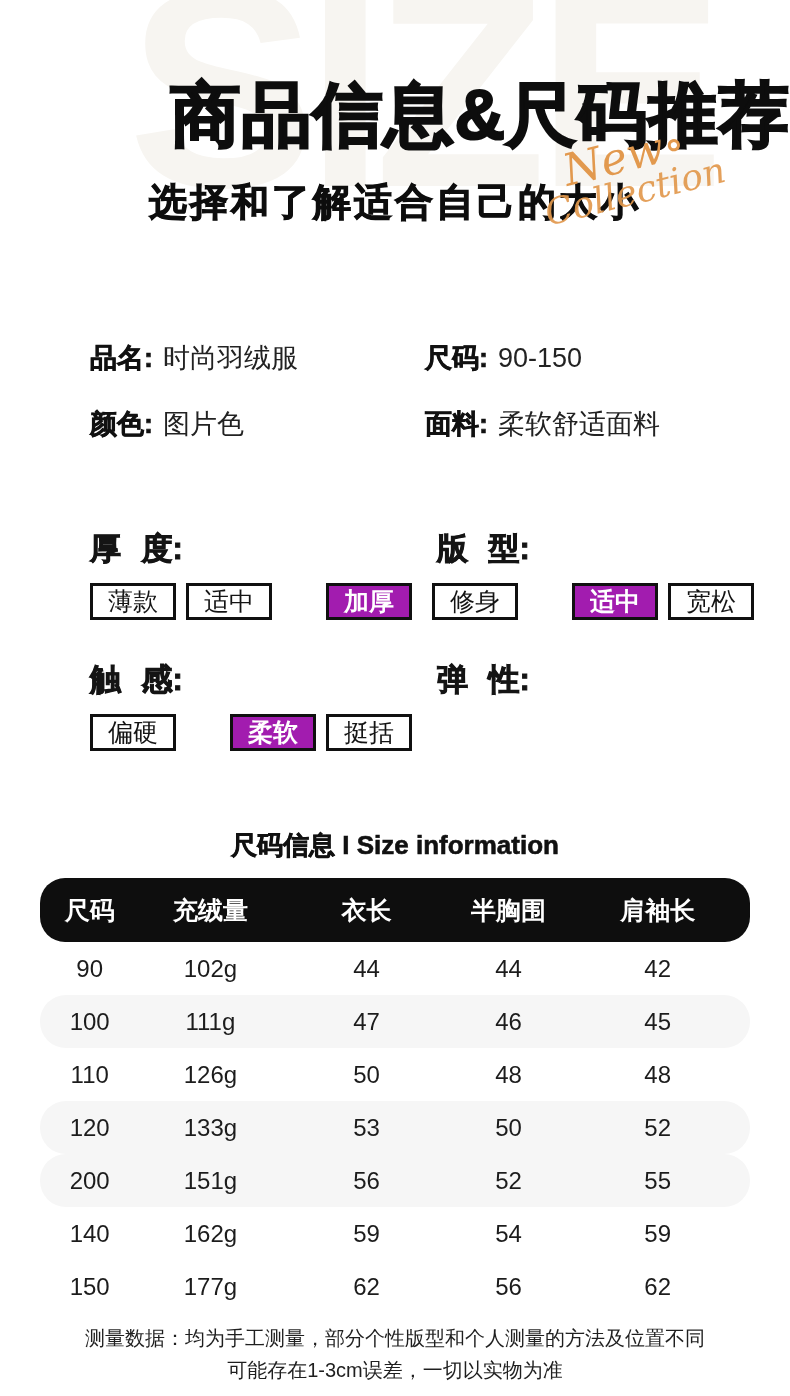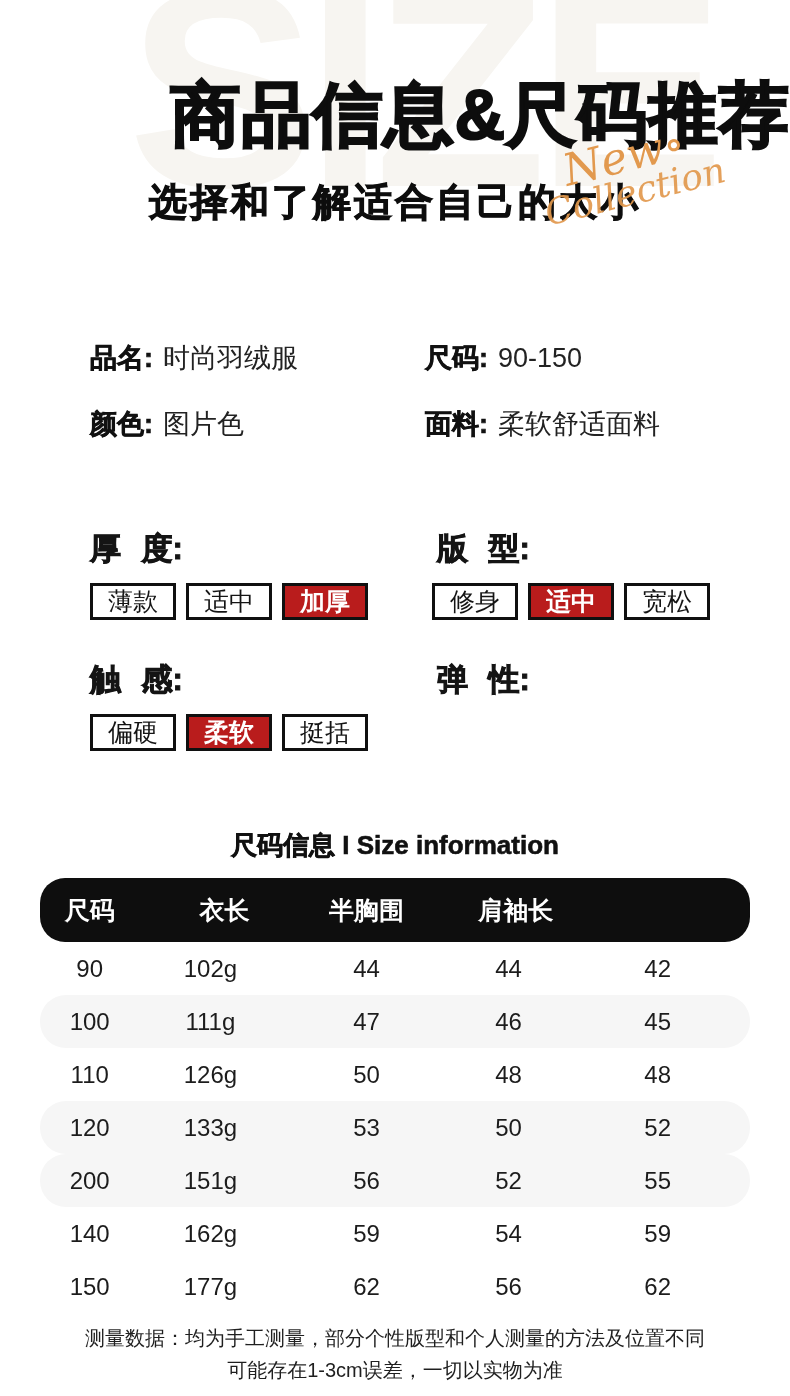--- a/index.html
+++ b/index.html
@@ -47,21 +47,21 @@
     position:absolute;font-size:31px;font-weight:800;color:#141414;
     -webkit-text-stroke:.9px #141414;word-spacing:12px;line-height:1;z-index:2;
   }
   .pill-row{position:absolute;display:flex;gap:10px;z-index:2;}
   .pill{
     height:37px;display:inline-flex;align-items:center;justify-content:center;
     padding:8px 15px;border:3px solid #101010;border-radius:0;
     font-size:25px;font-weight:500;color:#141414;background:#fff;
     box-sizing:border-box;white-space:nowrap;
   }
-  .pill.sel{background:#b91c1c;color:#fff;font-weight:700;}
+  .pill.sel{background:#a21caf;color:#fff;font-weight:700;margin-left:44px;}
   
   .size-title{
     position:absolute;left:0;top:828px;width:100%;text-align:center;
     font-size:26px;font-weight:800;-webkit-text-stroke:.6px #111;z-index:2;
   }
   .table{position:absolute;left:40px;top:878px;width:710px;z-index:2;}
   .trow{display:flex;align-items:center;height:53px;font-size:24px;color:#1c1c1c;}
   .trow.head{
     height:64px;background:#0e0e0e;border-radius:25px;color:#fff;
     font-weight:700;font-size:25px;margin-bottom:0;
@@ -127,20 +127,21 @@
     <span class="pill">挺括</span>
   </div>
 
   <div class="attr-label" style="left:437px;top:664px;">弹 性:</div>
 
   <div class="size-title">尺码信息 I Size information</div>
 
   <div class="table">
     <div class="trow head">
       <div class="tc c0">尺码</div>
+      <div class="tc c1">充绒量</div>
       <div class="tc c2">衣长</div>
       <div class="tc c3">半胸围</div>
       <div class="tc c4">肩袖长</div>
     </div>
 
     <div class="trow">
       <div class="tc c0">90</div>
       <div class="tc c1">102g</div>
       <div class="tc c2">44</div>
       <div class="tc c3">44</div>

